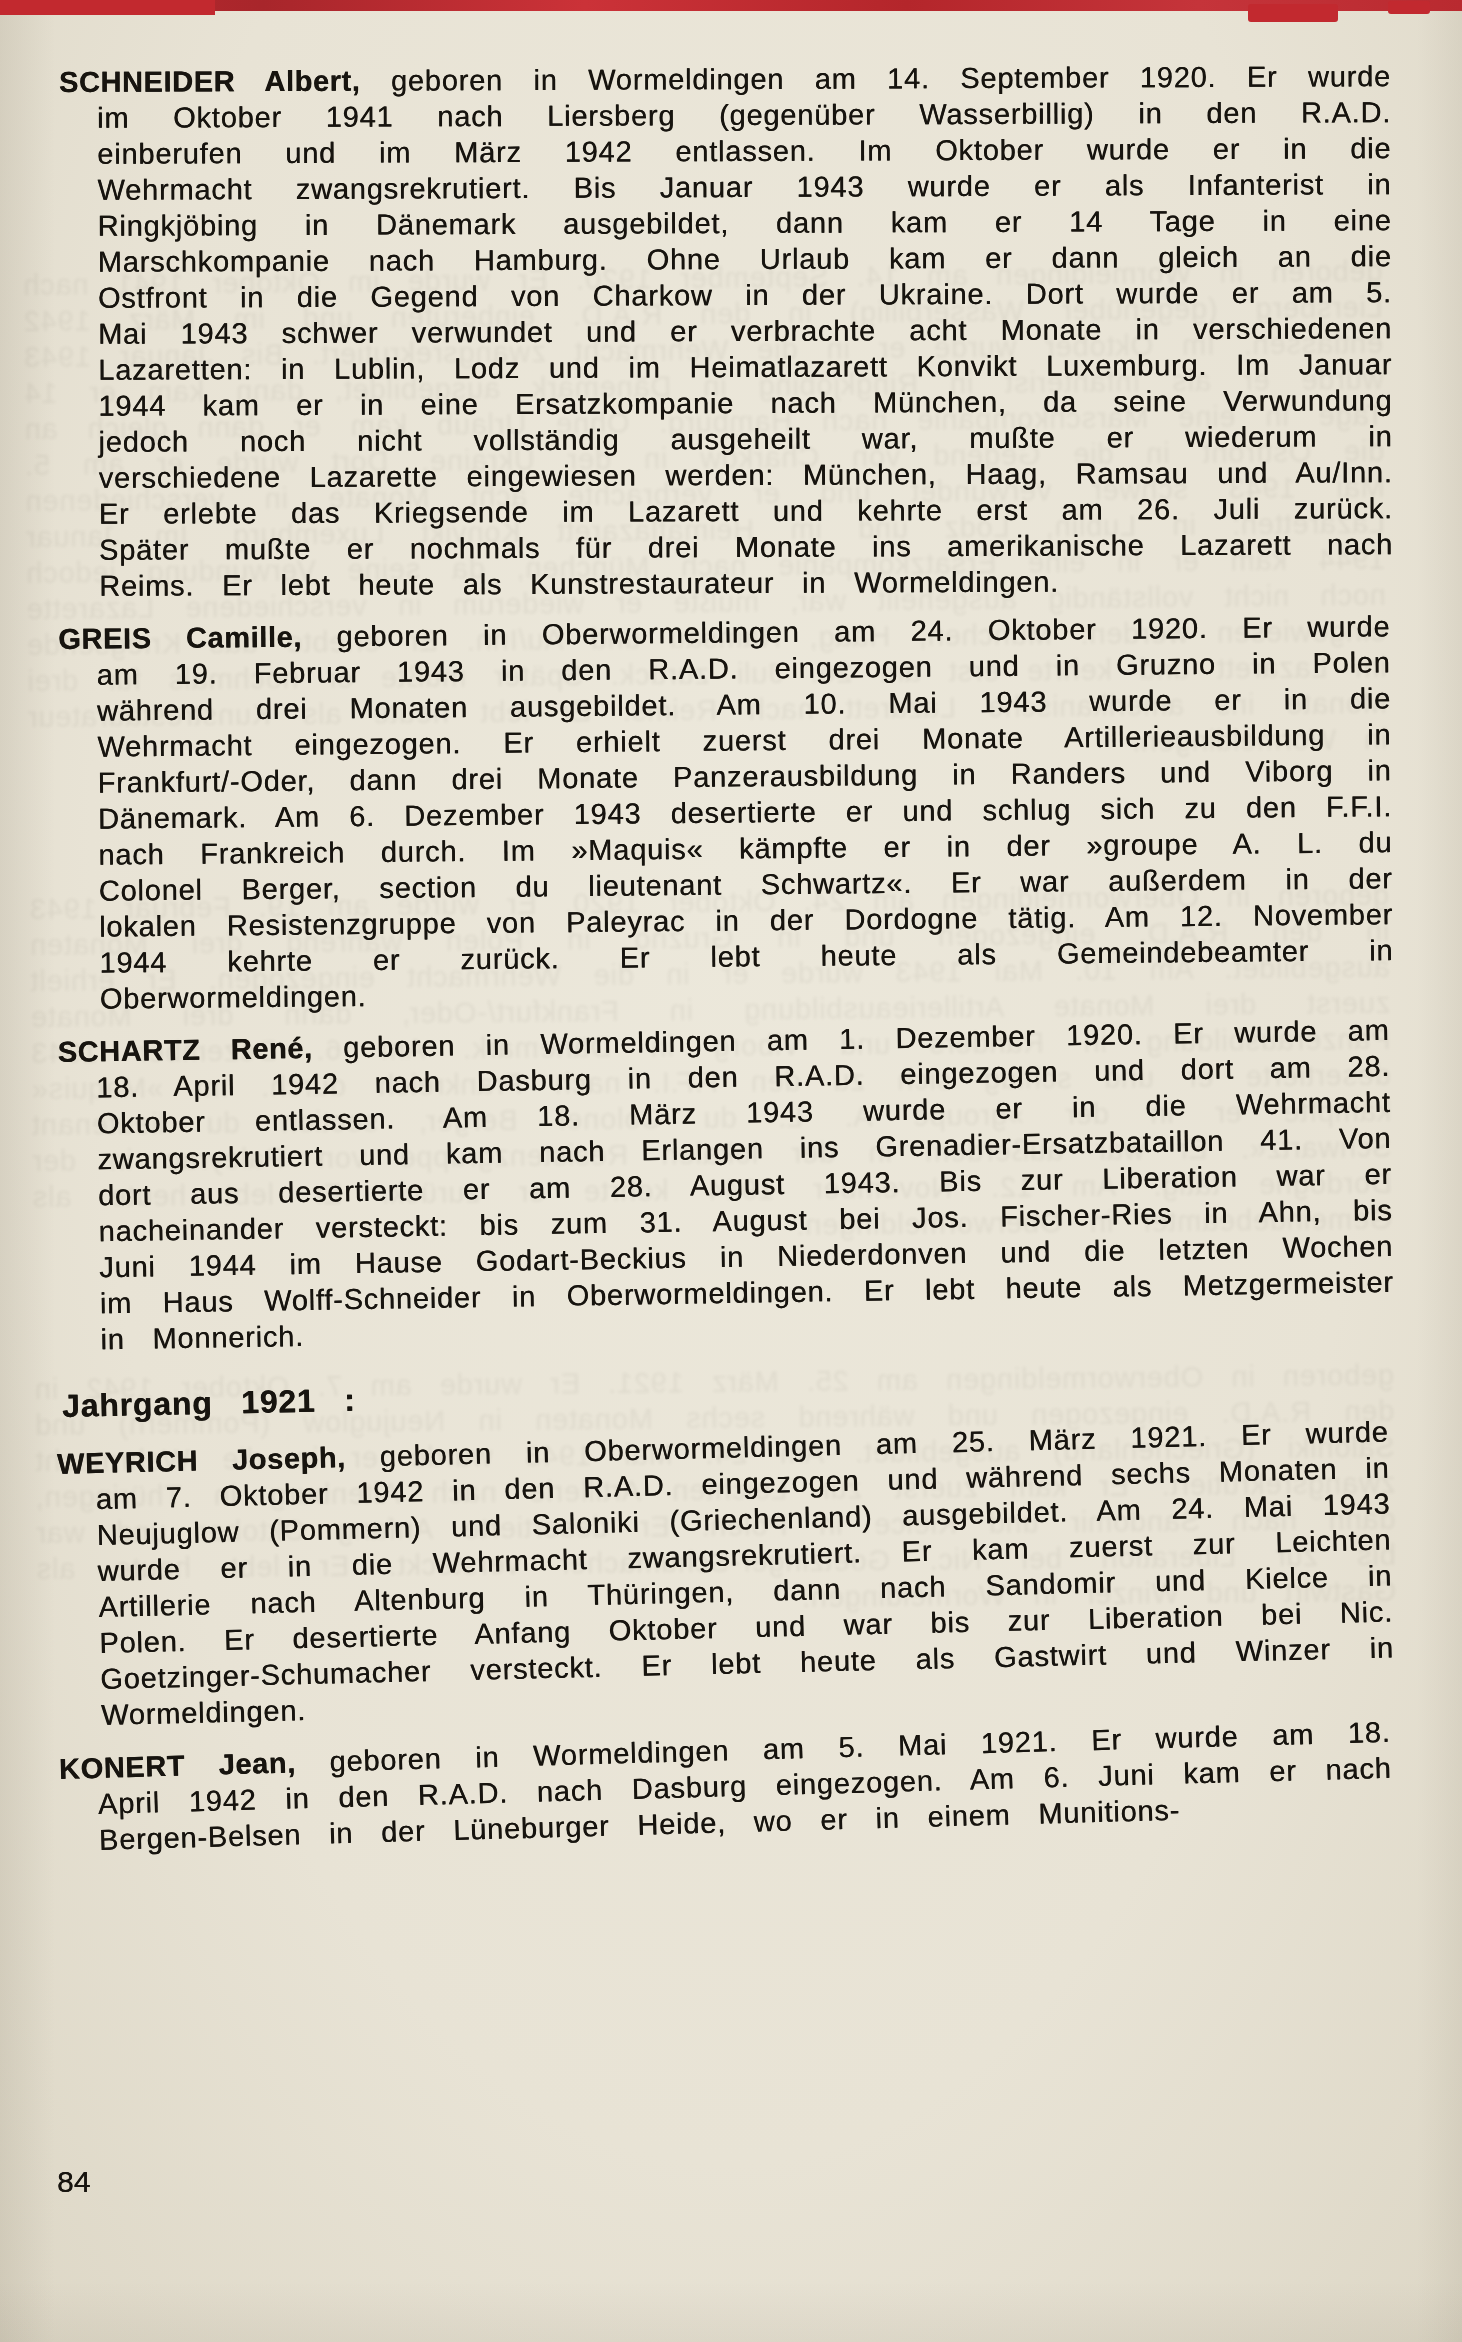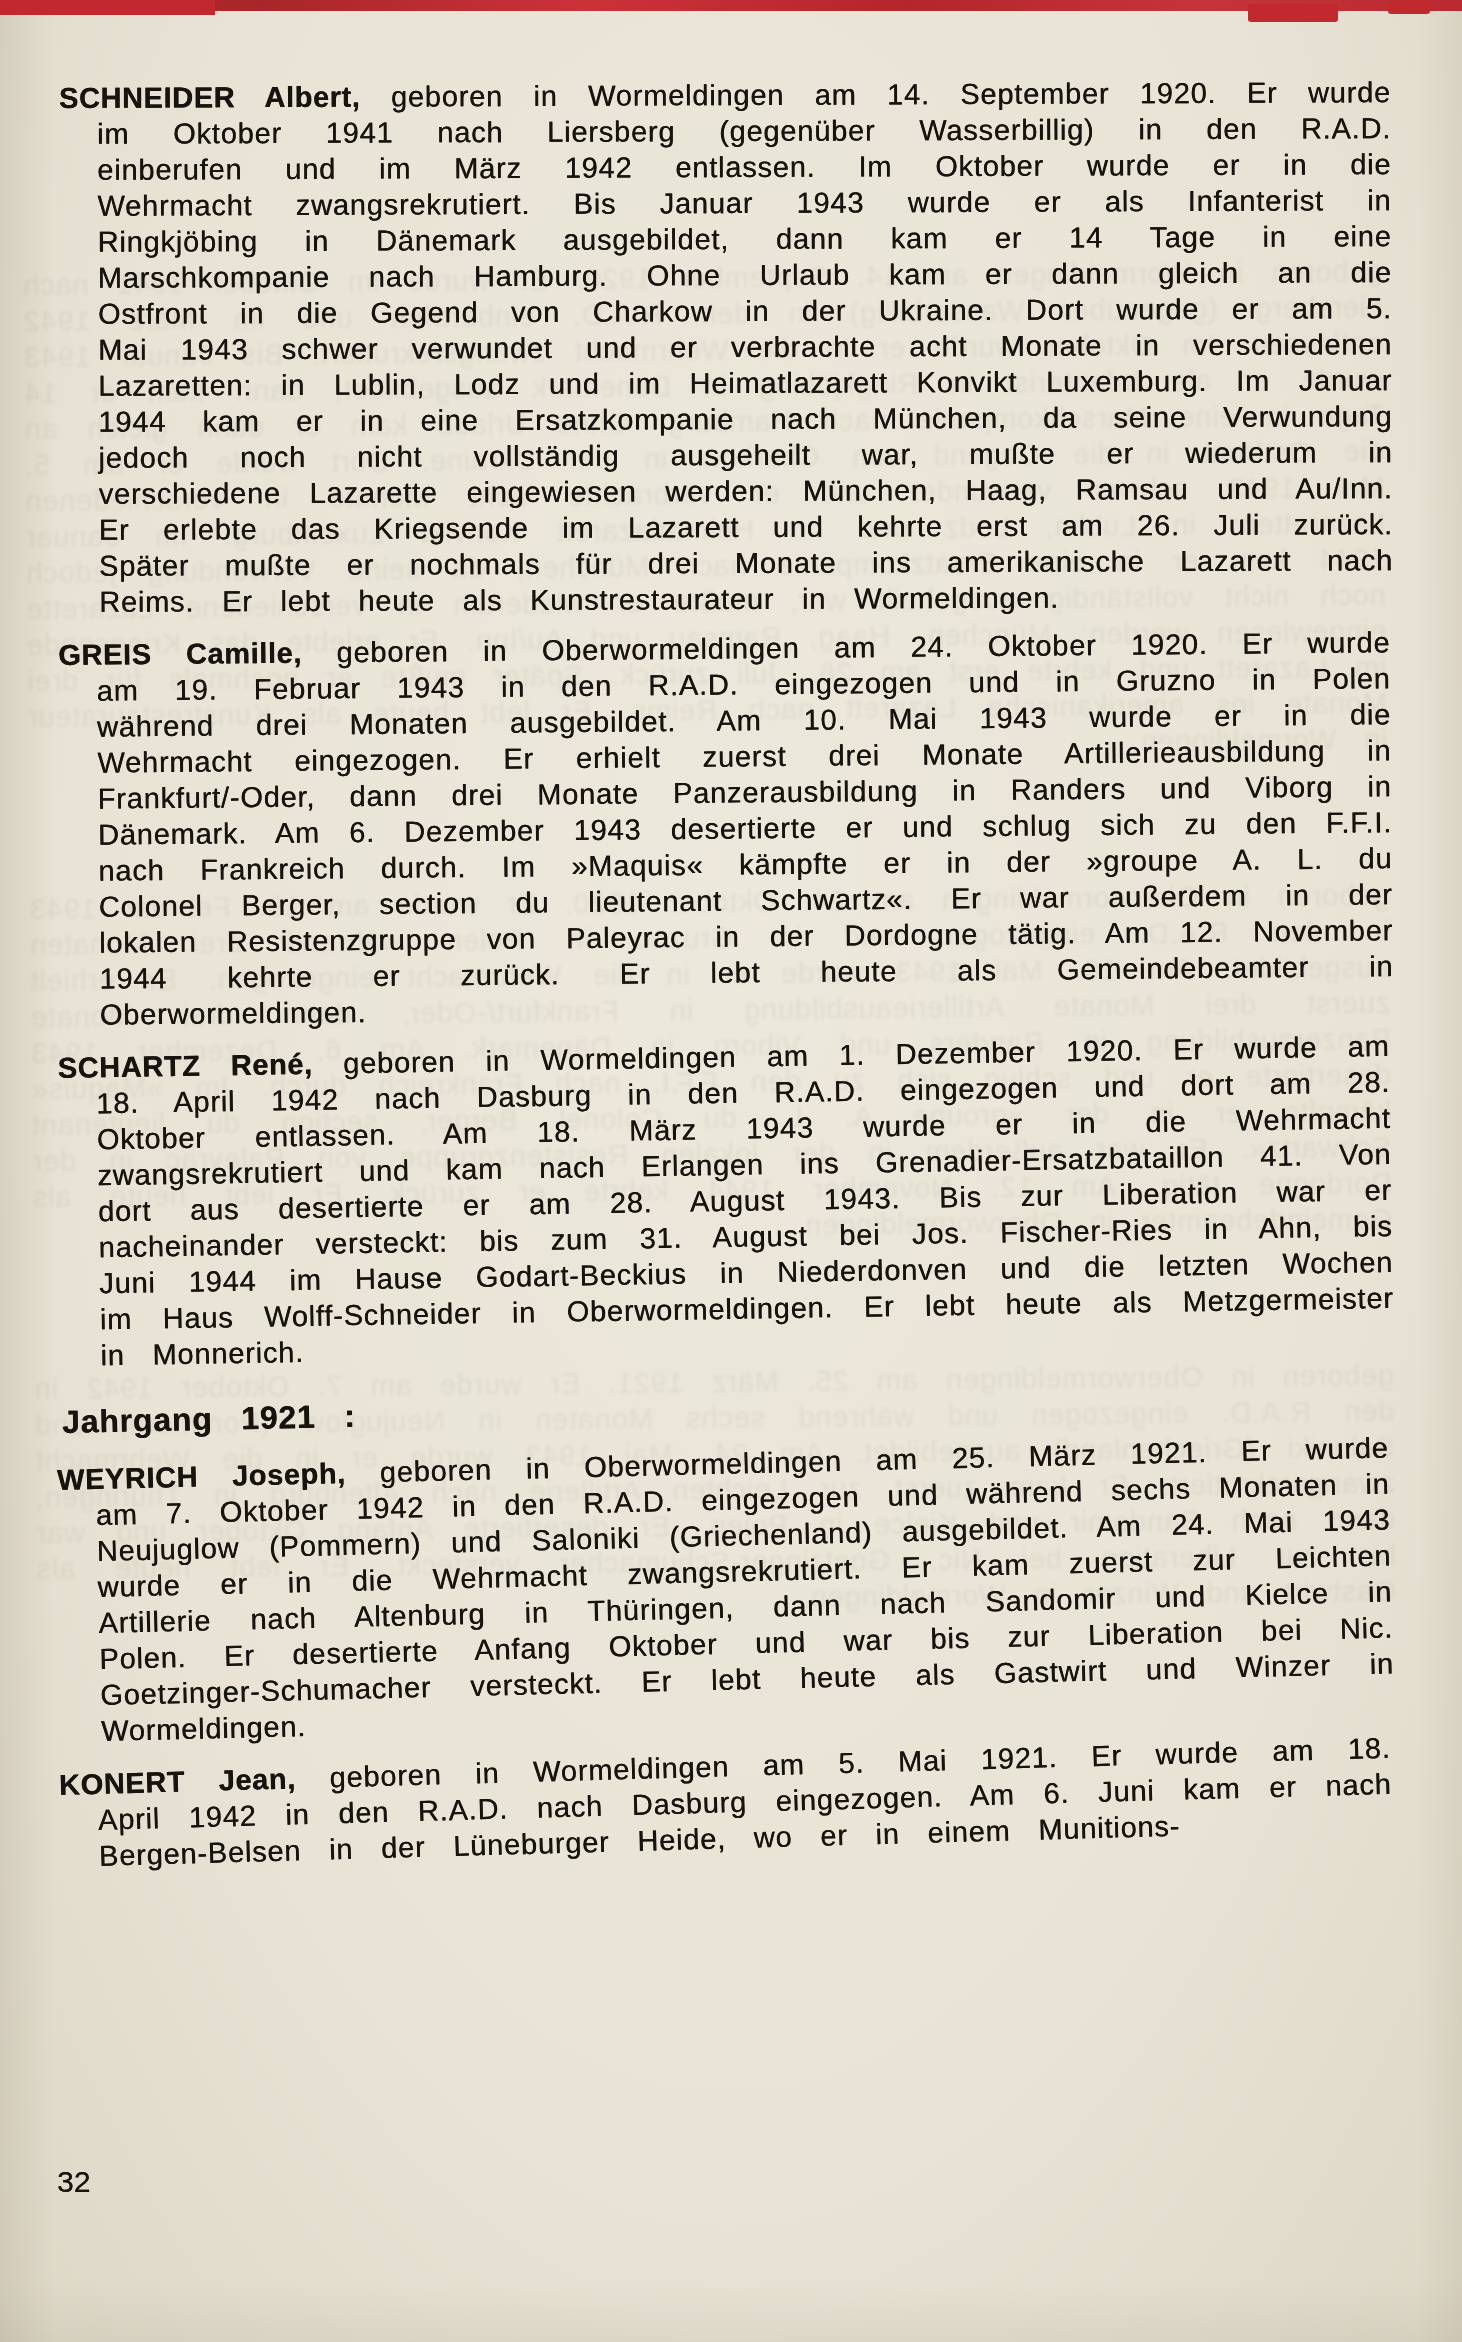--- a/index.html
+++ b/index.html
@@ -46,21 +46,20 @@
   .ghost p { margin: 0 0 120px 0; }
 
   
   .text-block {
     position: absolute; left: 60px; top: 64px; width: 1332px;
     color: var(--ink, #17140f);
     font-size: 29px; line-height: 36px;
     letter-spacing: 0.8px; word-spacing: 19px;
     text-align: justify;
     text-shadow: 0.35px 0 0 currentColor;
-    margin-top: 16px;
   }
   .entry {
     margin: 0 0 17px 0;
     padding-left: 38px;
     text-indent: -38px;
   }
   .entry .name { font-weight: bold; letter-spacing: 0.6px; }
   .heading {
     font-size: 32px; font-weight: bold;
     margin: 30px 0 22px 2px;
@@ -122,15 +121,15 @@
       <span>geboren in Oberwormeldingen am 25. März 1921. Er wurde am 7. Oktober 1942 in den R.A.D. eingezogen und während sechs Monaten in Neujuglow (Pommern) und Saloniki (Griechenland) ausgebildet. Am 24. Mai 1943 wurde er in die Wehrmacht zwangsrekrutiert. Er kam zuerst zur Leichten Artillerie nach Altenburg in Thüringen, dann nach Sandomir und Kielce in Polen. Er desertierte Anfang Oktober und war bis zur Liberation bei Nic. Goetzinger-Schumacher versteckt. Er lebt heute als Gastwirt und Winzer in Wormeldingen.</span>
     </p>
 
     <p class="entry t5">
       <b class="name">KONERT Jean,</b>
       <span>geboren in Wormeldingen am 5. Mai 1921. Er wurde am 18. April 1942 in den R.A.D. nach Dasburg eingezogen. Am 6. Juni kam er nach Bergen-Belsen in der Lüneburger Heide, wo er in einem Munitions-</span>
     </p>
 
   </main>
 
-  <div class="page-number">32</div>
+  <div class="page-number">84</div>
 
 </div>
 
 </body></html>

